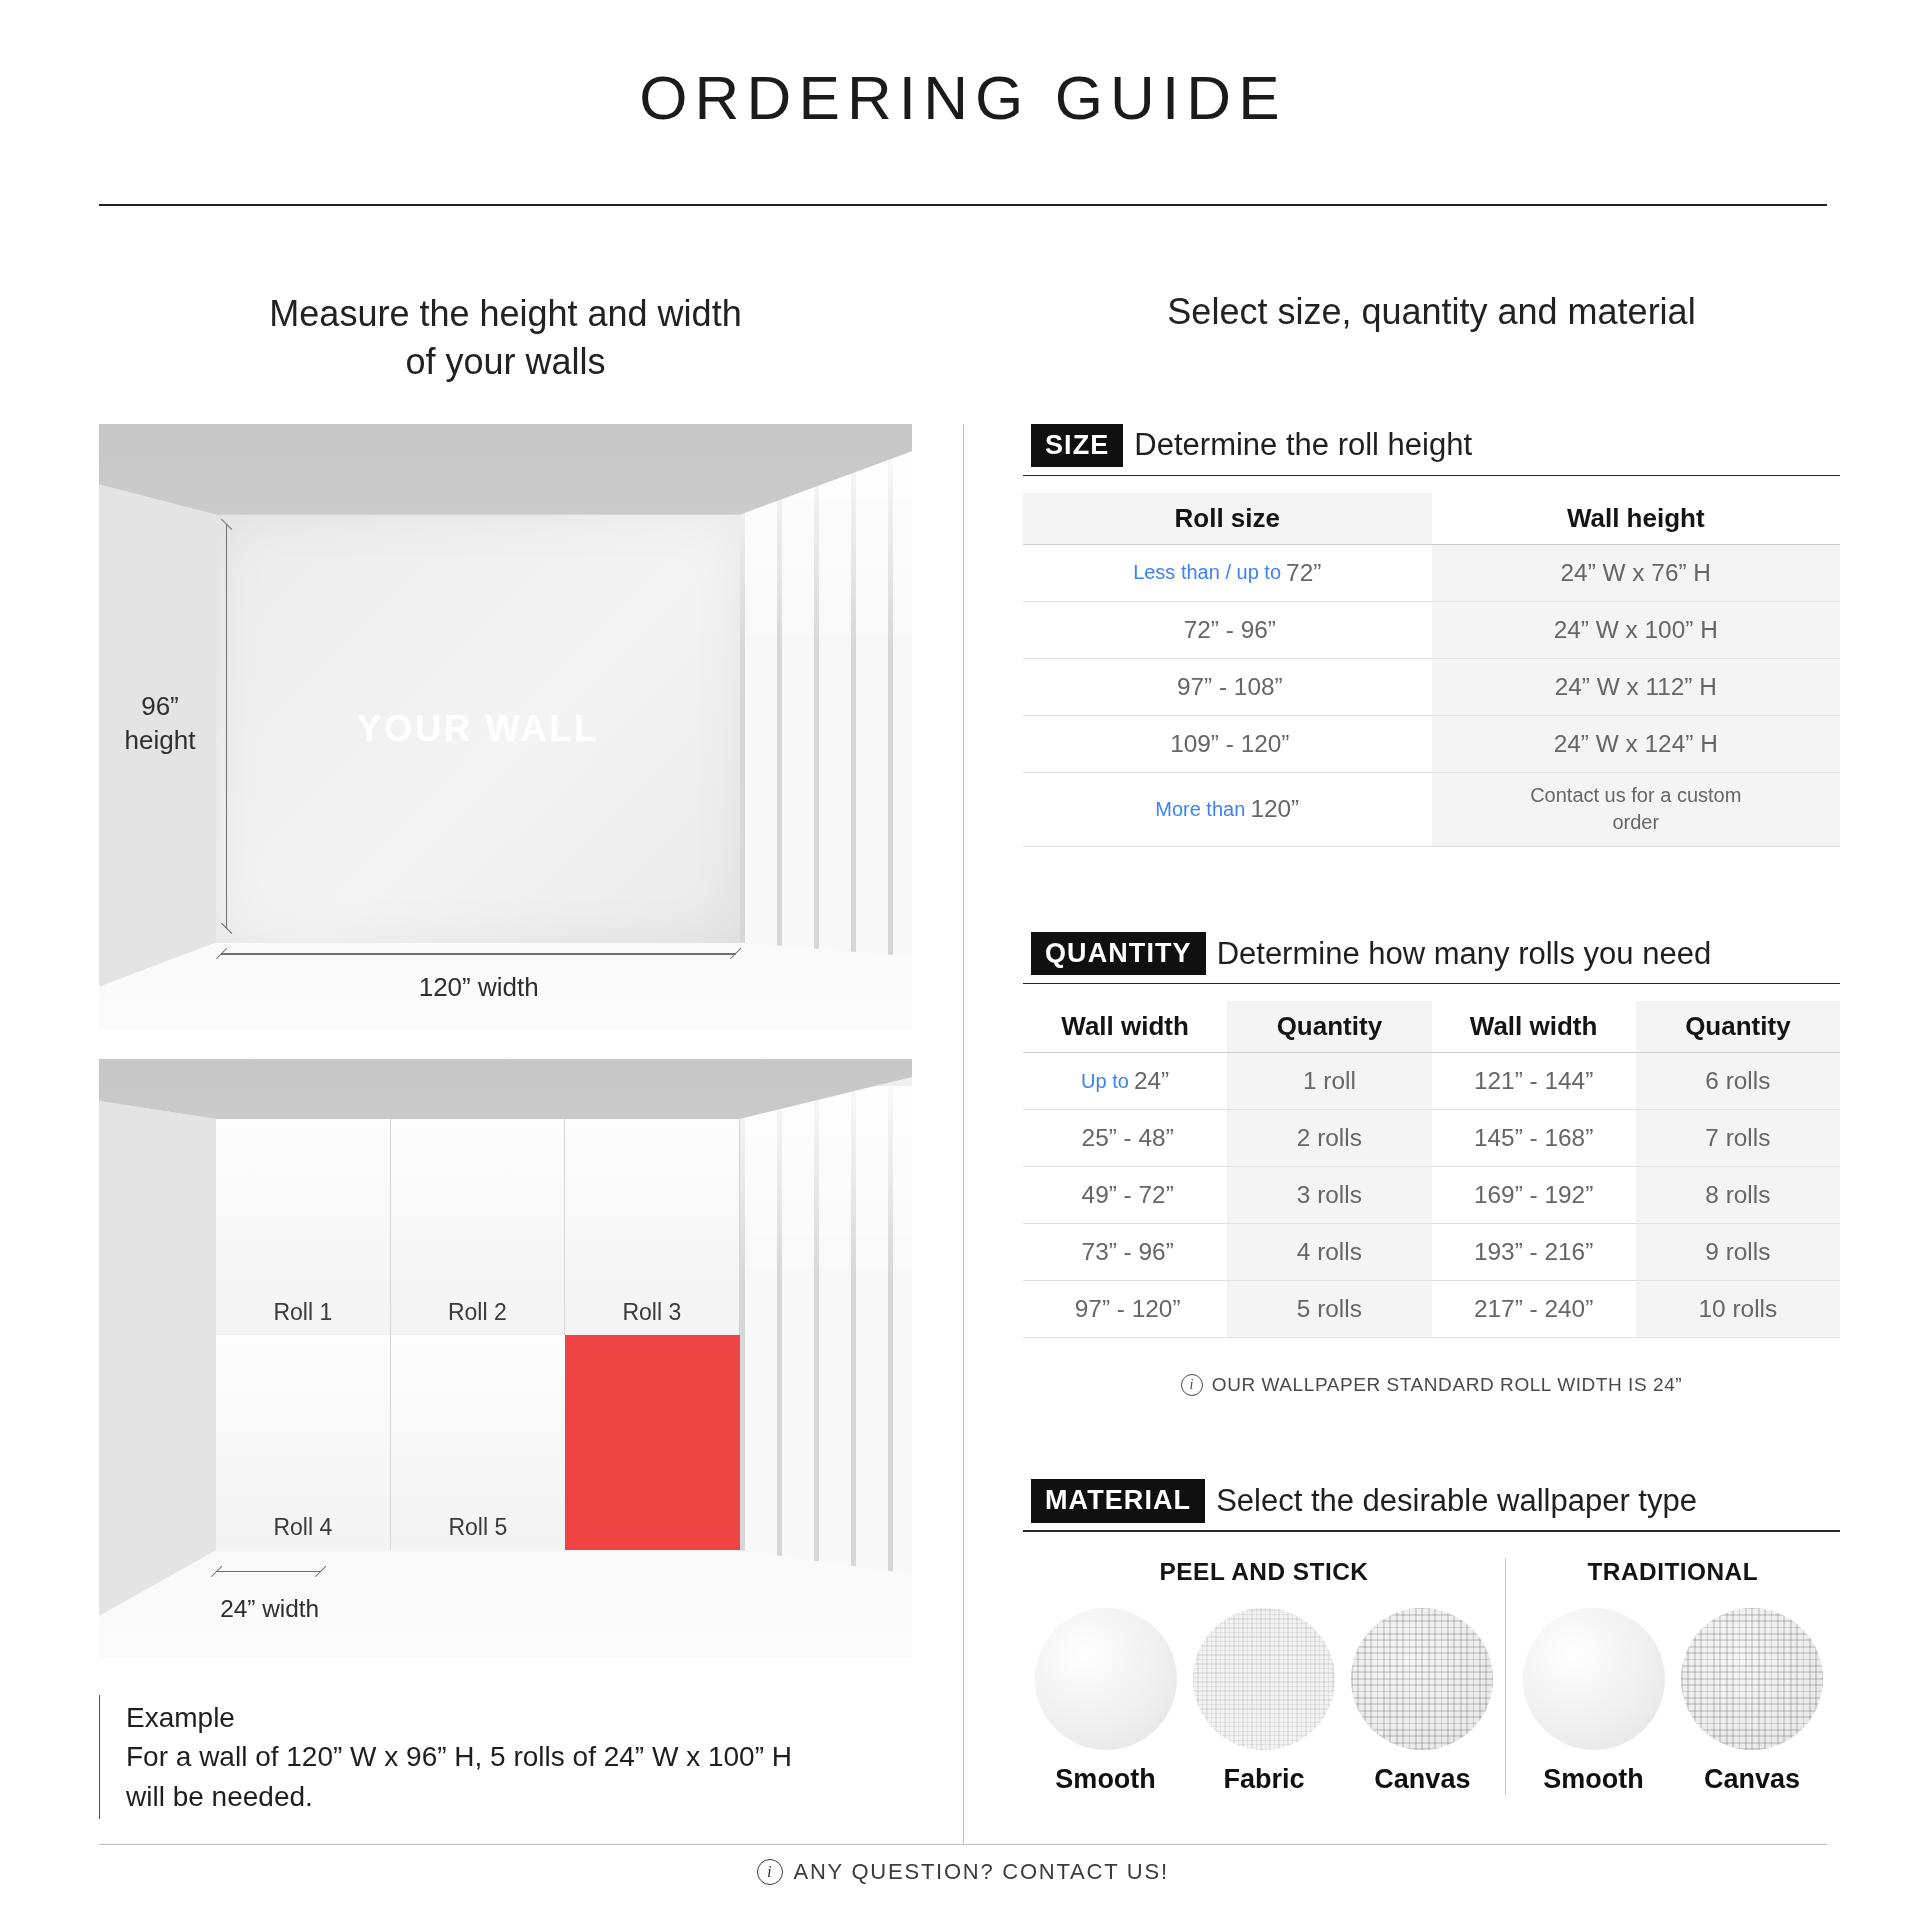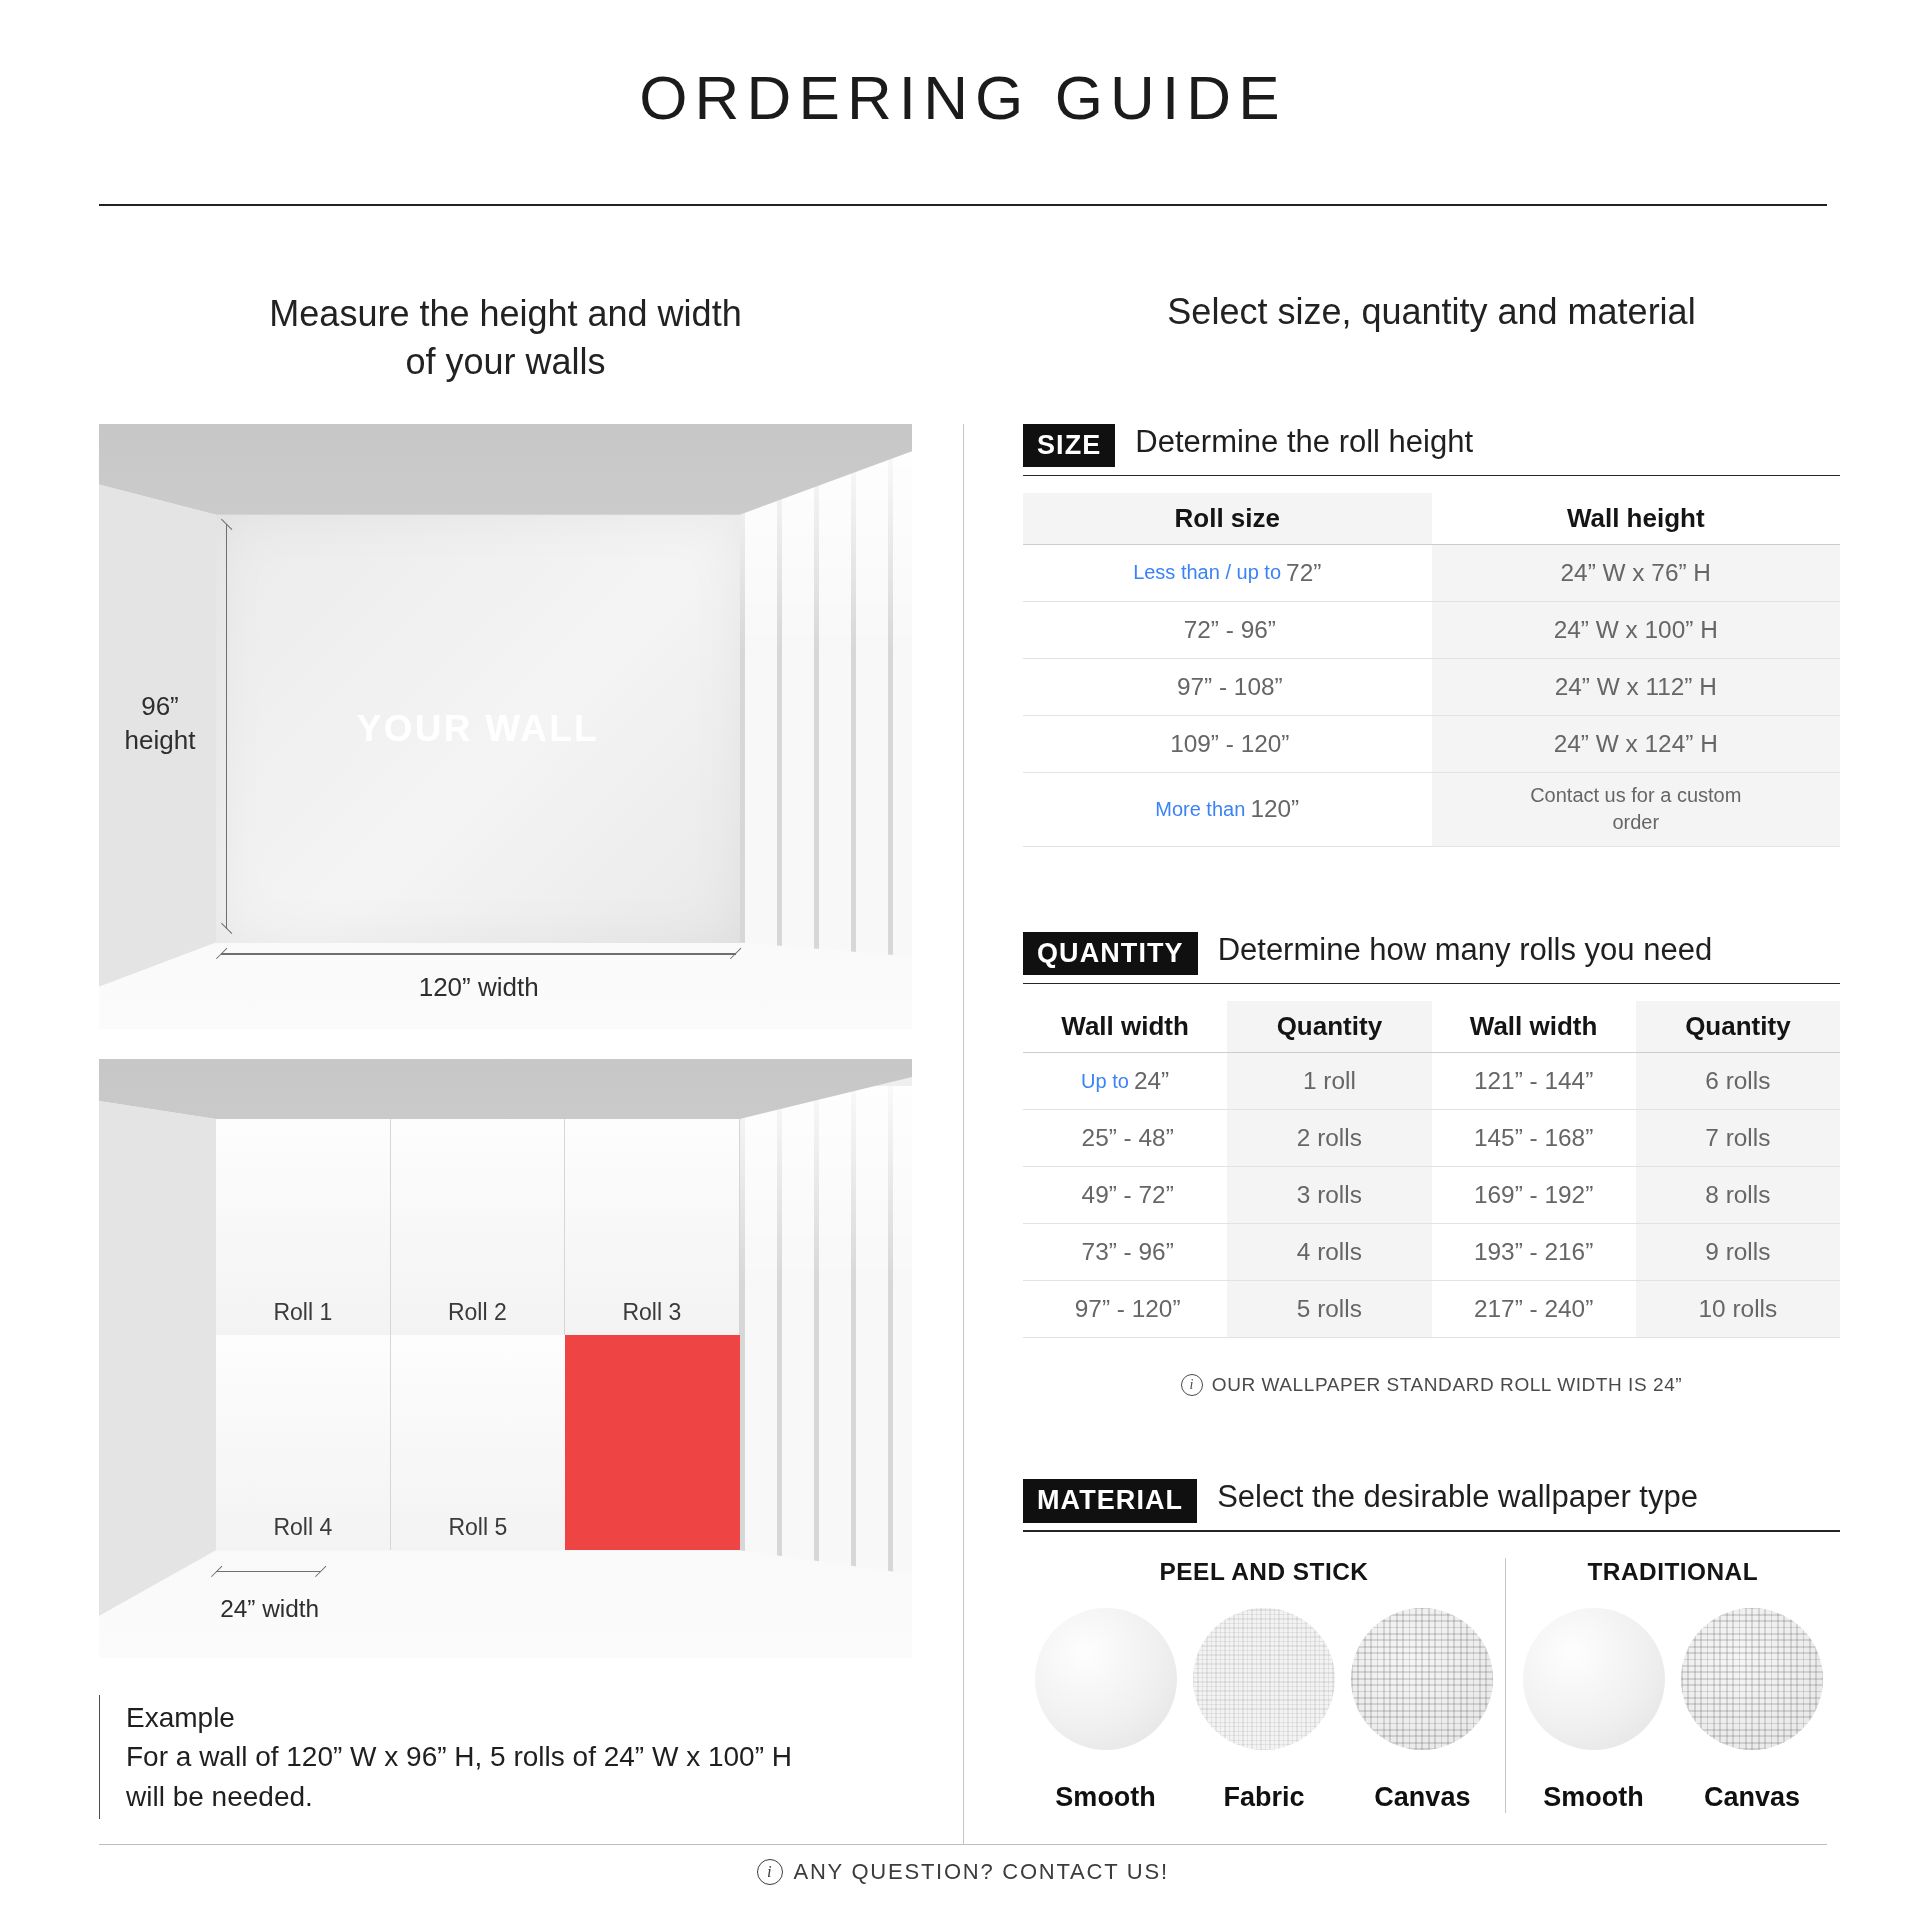--- a/index.html
+++ b/index.html
@@ -71,21 +71,21 @@
   .m-label { color:#2e2e2e; }
   .height-label { position:absolute; left:1%; top:44%; width:13%; text-align:center; font-size:26px; line-height:1.3; }
   .width-label  { position:absolute; left:15%; width:63.4%; top:90.5%; text-align:center; font-size:26px; }
   .width-label2 { position:absolute; left:9%;  width:24%;   top:89.5%; text-align:center; font-size:24.4px; }
 
   
   .example { margin-top:37px; border-left:1.3px solid #4f4f4f; padding:2.6px 0 2.6px 26px;
     font-size:28px; line-height:1.42; color:#1f1f1f; }
 
   
-  .sec-head { display:flex; gap:20px; margin-top:88px; }
+  .sec-head { display:flex; align-items:center; gap:11px; margin-top:88px;margin-left:8px; }
   .sec-head.quantity-head { margin-top:85px; }
   .sec-head.material-head { margin-top:83px; }
   .badge { background:#101010; color:#fff; font-size:27px; font-weight:700; letter-spacing:0.04em;
     padding:8.3px 14px; line-height:1; }
   .sec-title { font-size:31px; color:#1f1f1f; }
   .rule { height:1.3px; background:#262626; margin-top:7.7px; }
 
   .table { width:100%; margin-top:16.7px; }
   .t-row { display:grid; border-bottom:0.6px solid #e2e2e2; }
   .size-table .t-row { grid-template-columns:1fr 1fr; }
@@ -104,21 +104,21 @@
     font-size:19px; letter-spacing:0.03em; color:#4a4a4a; }
 
   
   .material-groups { display:flex; margin-top:26px; }
   .group { display:flex; flex-direction:column; align-items:center; }
   .group-peel { width:482px; }
   .group-trad { flex:1; }
   .group-divider { width:0.6px; background:#c6c6c6; }
   .group-label { text-align:center; font-size:24.4px; font-weight:700; letter-spacing:0.02em; color:#141414; }
   .swatch-row { display:flex; justify-content:center; gap:15.4px; margin-top:22px; }
-  .swatch { width:143px; display:flex; flex-direction:column; align-items:center; gap:32px; }
+  .swatch { width:143px; display:flex; flex-direction:column; align-items:center; gap:14px; }
   .swatch-circle { width:142px; height:142px; border-radius:50%; }
   .swatch-label { font-size:27px; font-weight:700; color:#101010; }
   .tex-smooth { background:radial-gradient(circle at 35% 32%, #fefefe 0%, #f0f0f0 55%, #e1e1e1 100%); }
   .tex-fabric { background-color:#f3f3f3;
     background-image:repeating-linear-gradient(0deg, rgba(120,120,120,0.13) 0 1.3px, transparent 1.3px 4.5px),
                      repeating-linear-gradient(90deg, rgba(120,120,120,0.13) 0 1.3px, transparent 1.3px 4.5px); }
   .tex-canvas { background-color:#ededed;
     background-image:repeating-linear-gradient(0deg, rgba(90,90,90,0.20) 0 1.9px, transparent 1.9px 6.4px),
                      repeating-linear-gradient(90deg, rgba(90,90,90,0.20) 0 1.9px, transparent 1.9px 6.4px),
                      radial-gradient(circle at 40% 35%, #f6f6f6, #e6e6e6); }

